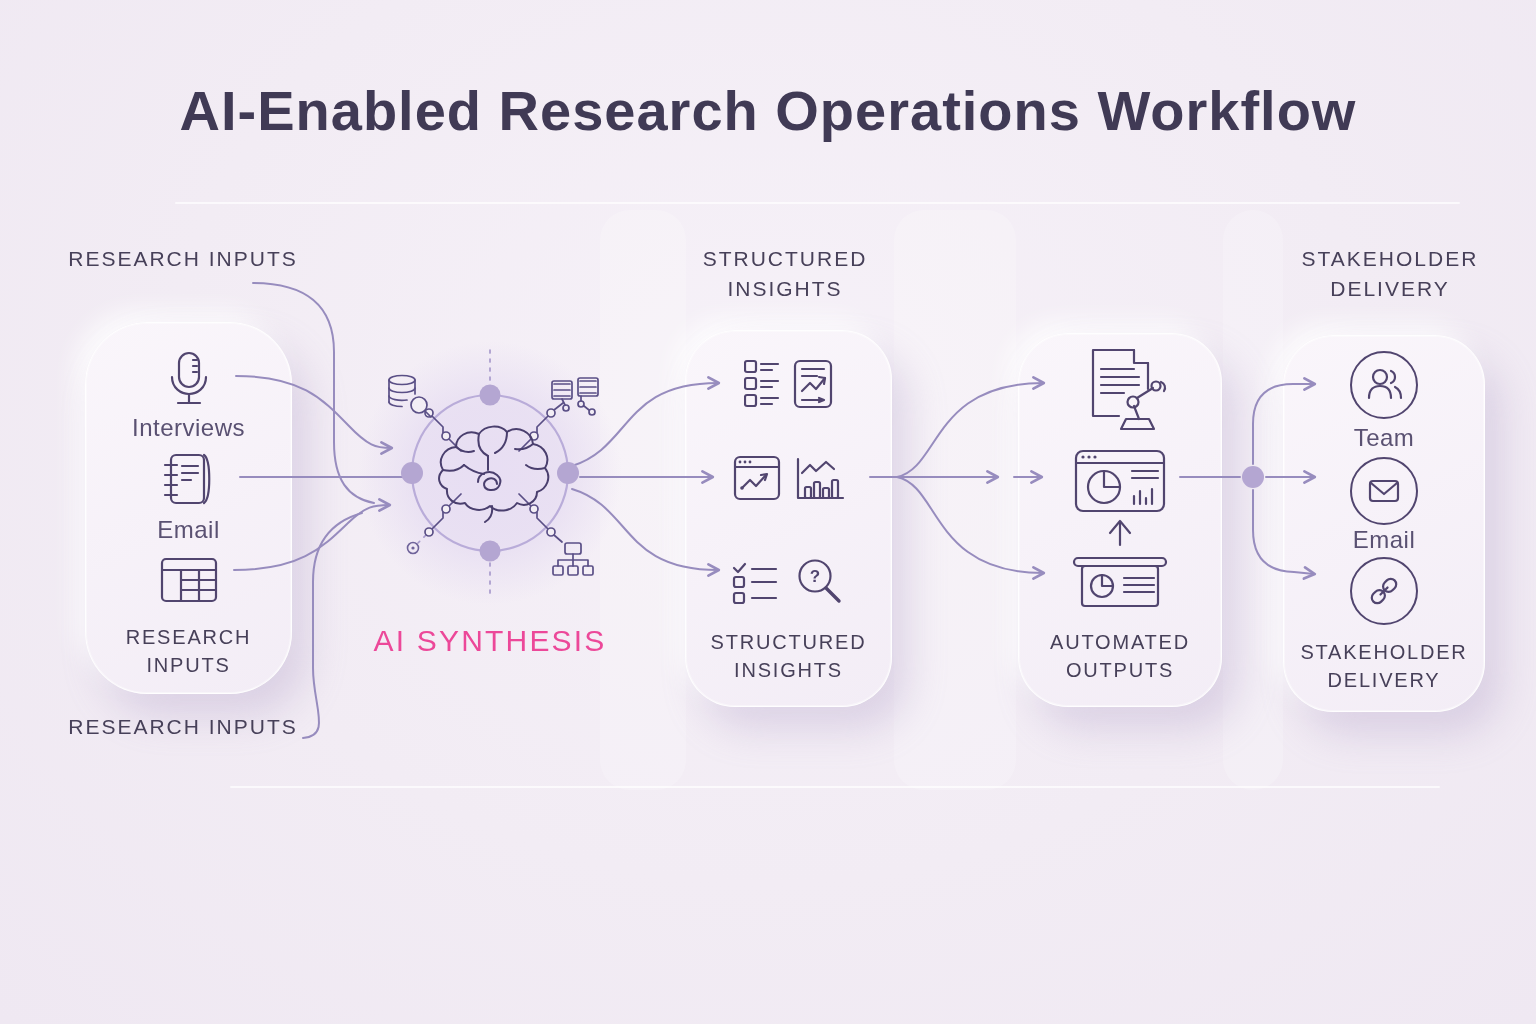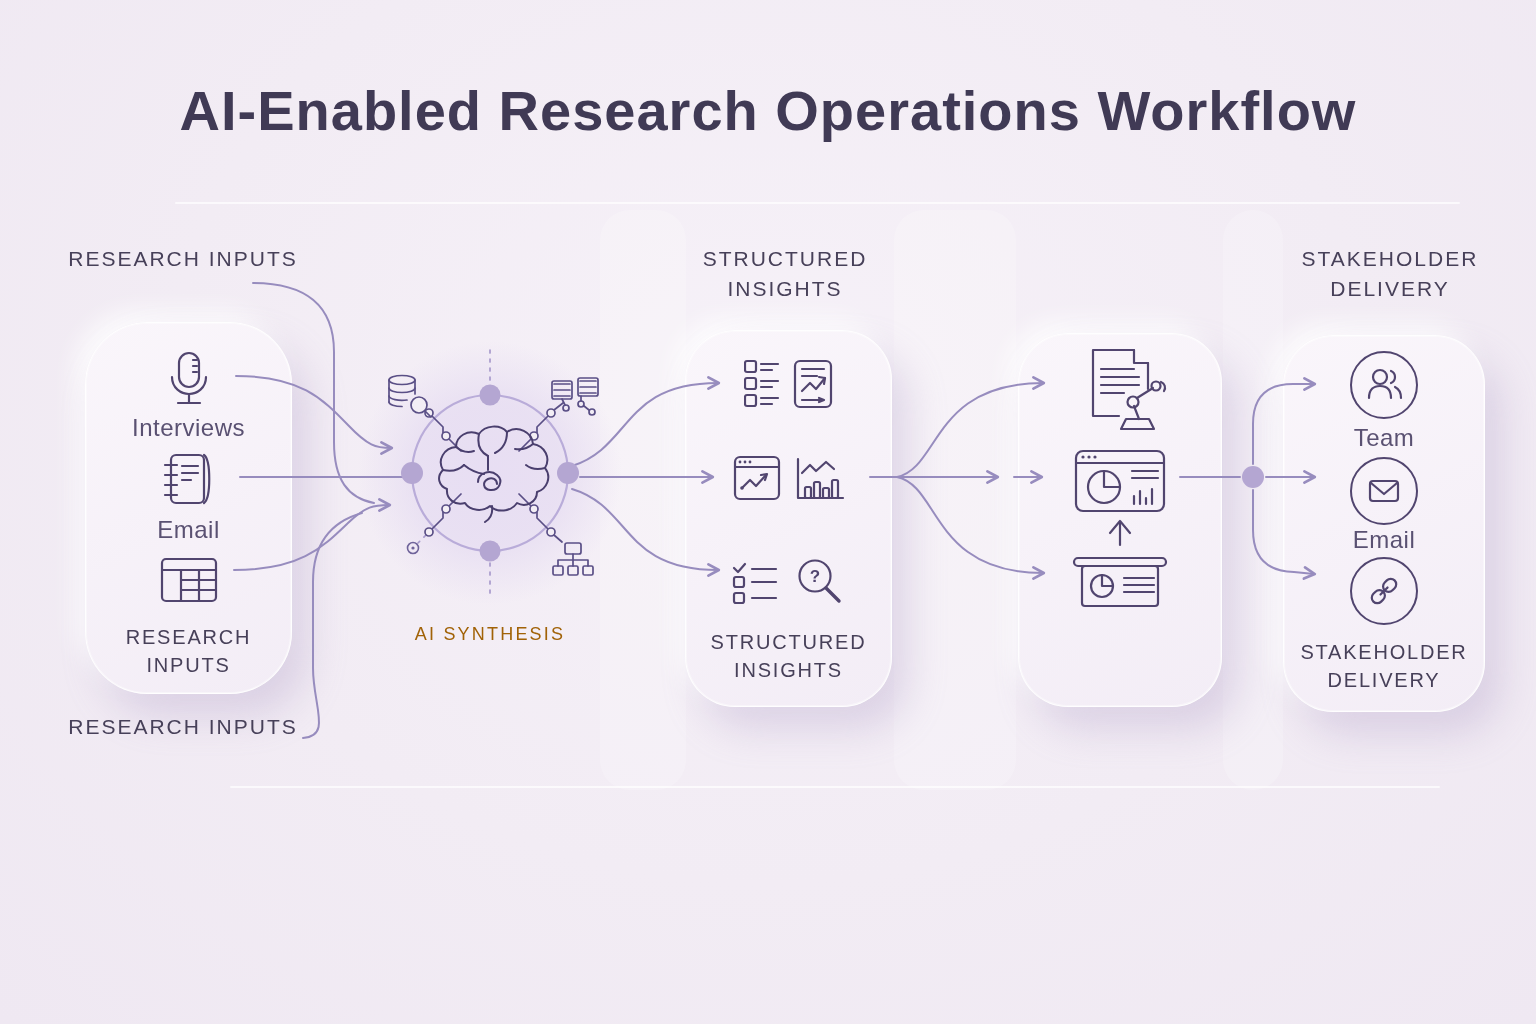--- a/index.html
+++ b/index.html
@@ -28,21 +28,21 @@
   }
   .ci{position:absolute;left:50%;transform:translateX(-50%);}
   .item-label{
     text-align:center;font-size:24px;color:#5a5172;letter-spacing:0.5px;white-space:nowrap;
   }
   .card-label{
     position:absolute;left:0;right:0;text-align:center;
     font-size:20px;font-weight:500;letter-spacing:1.8px;color:#474059;line-height:1.42;
   }
   .hub-label{
-    text-align:center;font-size:18px;font-weight:500;letter-spacing:2.2px;color:#a16207;
+    text-align:center;font-size:30px;font-weight:500;letter-spacing:2.2px;color:#ec4899;
   }
   .row{display:flex;align-items:center;justify-content:center;gap:12px;}
   svg.ic{fill:none;stroke:#51456f;stroke-width:2.2;stroke-linecap:round;stroke-linejoin:round;display:block;}
   svg.ic .f{fill:#51456f;stroke:none;}
   svg.ic text{stroke:none;fill:#51456f;font-family:"Liberation Sans",sans-serif;font-weight:bold;}
   .circle-badge{
     width:64px;height:64px;border-radius:50%;border:2px solid #51456f;
     display:flex;align-items:center;justify-content:center;
   }
   #net{pointer-events:none;}
@@ -176,20 +176,21 @@
     <path d="M0 13 V-9"></path>
     <path d="M-10 1 L0 -11 L10 1"></path>
   </svg>
   <svg class="ic ci" style="top:222px;" width="96" height="56" viewBox="-48 -28 96 56">
     <rect x="-46" y="-26" width="92" height="8" rx="4"></rect>
     <rect x="-38" y="-18" width="76" height="40" rx="3"></rect>
     <circle cx="-18" cy="2" r="11"></circle>
     <path d="M-18 2 V-9 M-18 2 H-7"></path>
     <path d="M4 -6 H34 M4 1 H34 M4 8 H34"></path>
   </svg>
+  <div class="card-label" style="top:294px;">AUTOMATED OUTPUTS</div>
 </div>
 
 <div class="abs card" style="left:1283px;top:335px;width:200px;height:375px;border-radius:50px;">
   <div class="circle-badge ci" style="top:15px;">
     <svg class="ic" width="40" height="40" viewBox="-20 -20 40 40">
       <circle cx="-4" cy="-8" r="7"></circle>
       <path d="M-15 13 C-15 4 -10 1 -4 1 C2 1 7 4 7 13"></path>
       <path d="M7 -14 a6.5 6.5 0 0 1 0 12"></path>
       <path d="M11 2 C15 4 17 8 17 13"></path>
     </svg>

